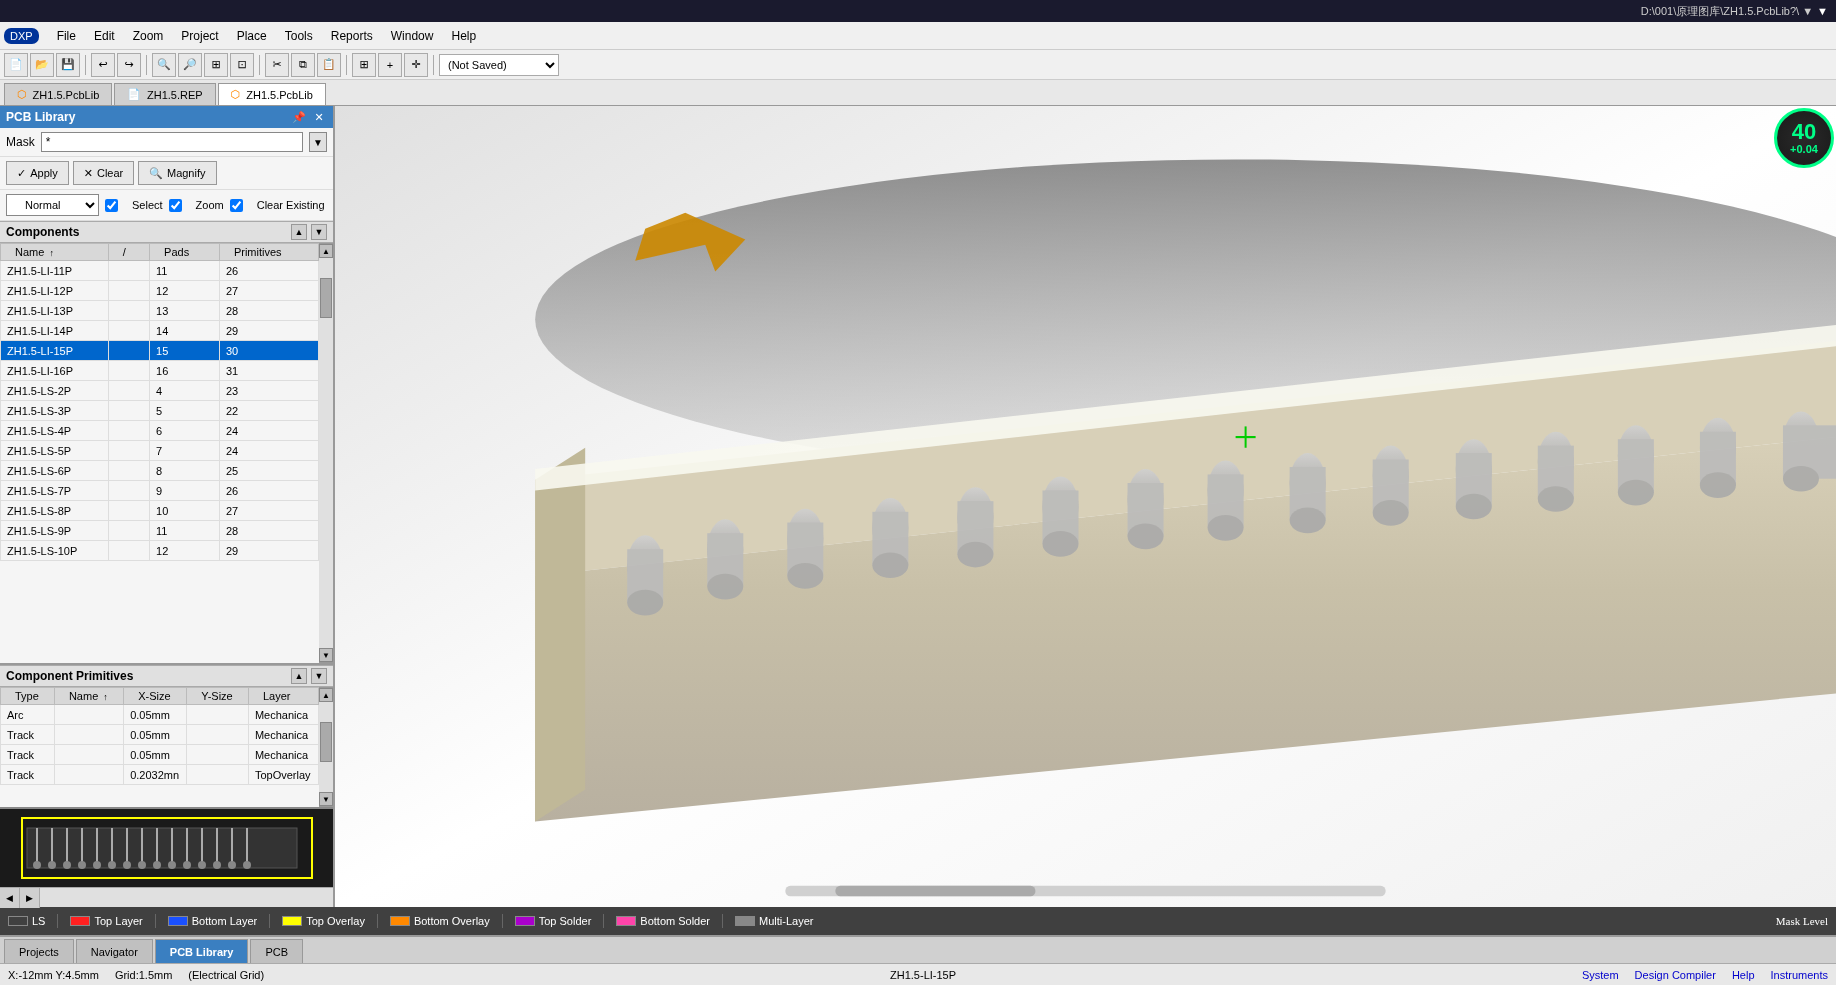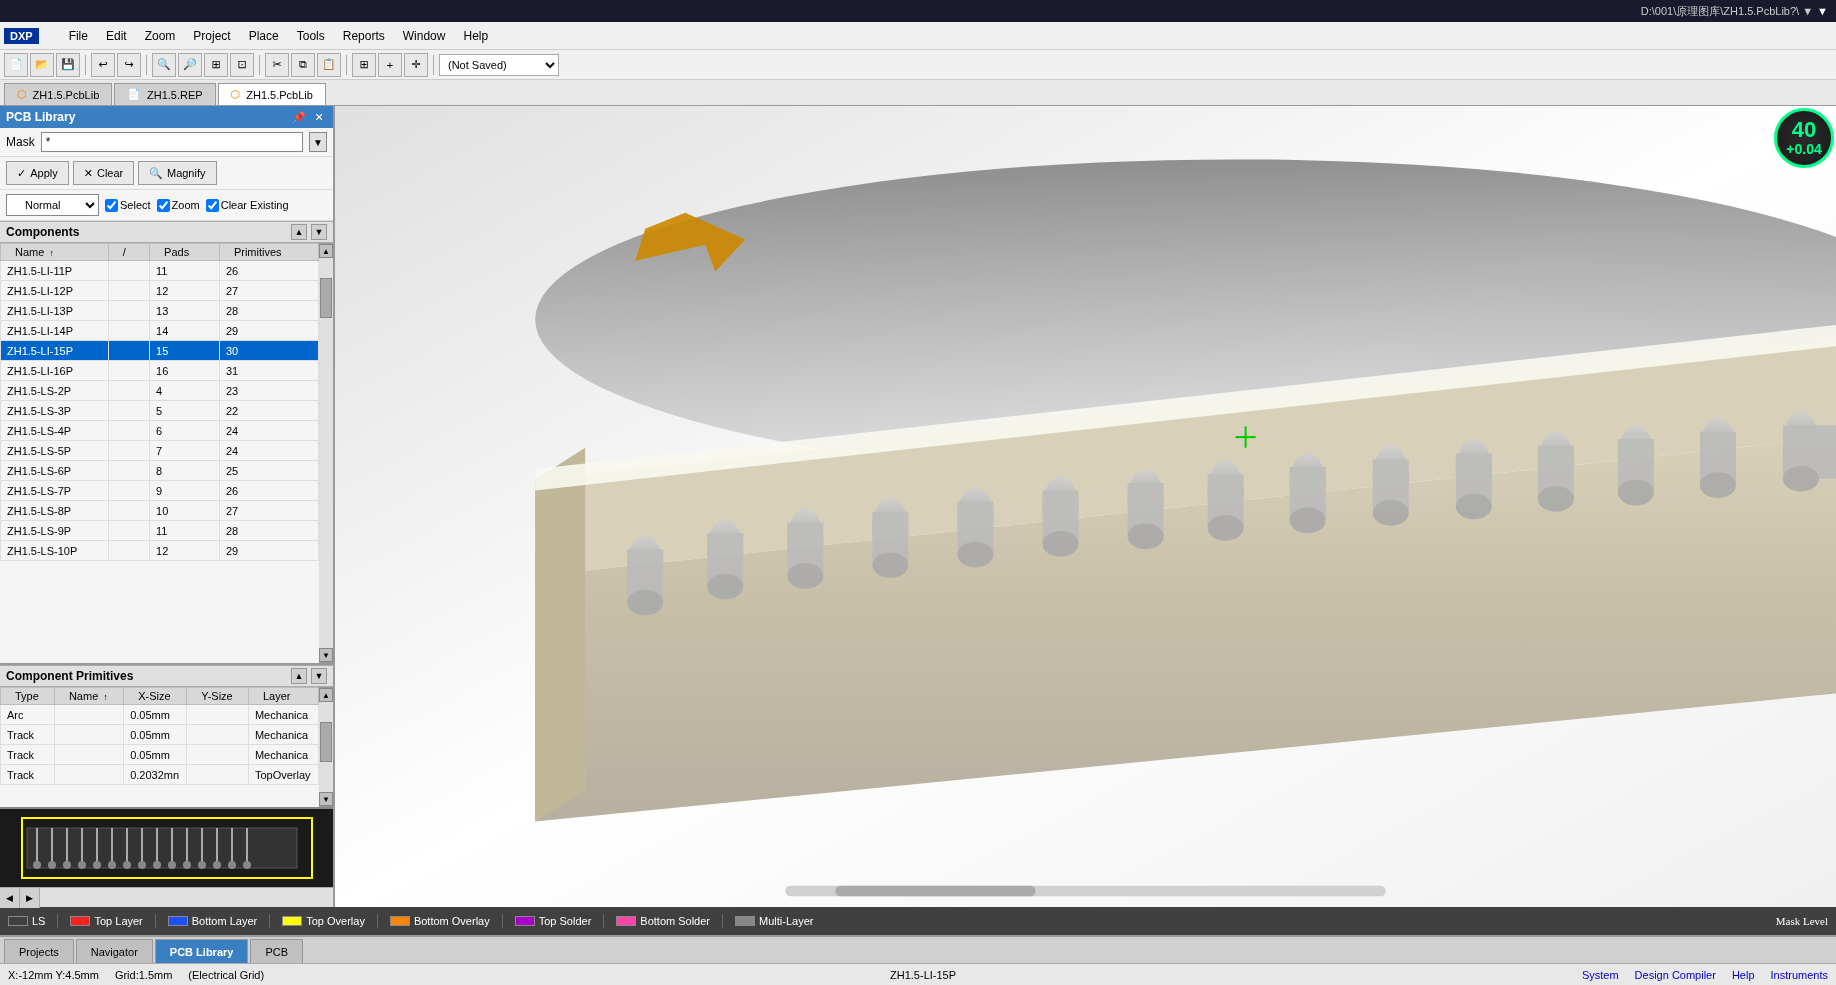--- a/index.html
+++ b/index.html
@@ -23,24 +23,25 @@
       height: 28px;
       display: flex;
       align-items: center;
       padding: 0 4px;
       border-bottom: 1px solid #ccc;
       gap: 2px;
     }
     .menu-bar .dxp-logo {
       background: #003399;
       color: #fff;
-      font-weight: bold;
+      font-weight: normal;
       font-size: 11px;
       padding: 2px 6px;
-      margin-right: 20px;
+      margin-right: 8px;
+      border-radius: 7px;
     }
     .menu-item {
       padding: 3px 8px;
       cursor: pointer;
       font-size: 12px;
       color: #000;
     }
 
     
     .toolbar {
@@ -192,21 +193,21 @@
       font-size: 11px;
     }
     .mode-select {
       height: 22px;
       border: 1px solid #888;
       background: #fff;
       font-size: 11px;
       padding: 0 14px;
     }
     .checkbox-label {
-      display: flex; align-items: center; gap: 2px;
+      display: flex; align-items: center; gap: 14px;
     }
 
     
     .section-header {
       background: #e0e0e0;
       border-top: 1px solid #aaa;
       border-bottom: 1px solid #aaa;
       height: 22px;
       display: flex;
       align-items: center;
@@ -800,21 +801,21 @@
   <div class="canvas-area">
 
     <div class="path-display">
       <span>D:\001\原理图库\ZH1.5.PcbLib?\ ▼</span>
       <span style="cursor:pointer;">▼</span>
     </div>
 
     <div class="gauge">
       <div>
         <div style="font-size:22px; font-weight:bold; color:#00ff88; text-align:center; line-height:1;">40</div>
-        <div style="font-size:14px; color:#00ff88; text-align:right;">+0.04</div>
+        <div style="font-size:11px; color:#00ff88; text-align:right;">+0.04</div>
       </div>
     </div>
 
     <svg class="connector-svg" viewBox="0 0 1500 750" preserveAspectRatio="none">
 
       <defs>
         <linearGradient id="bgGrad" x1="0%" y1="0%" x2="100%" y2="100%">
           <stop offset="0%" style="stop-color:#e0e0e0;stop-opacity:1"></stop>
           <stop offset="50%" style="stop-color:#ffffff;stop-opacity:1"></stop>
           <stop offset="100%" style="stop-color:#f0f0f0;stop-opacity:1"></stop>

